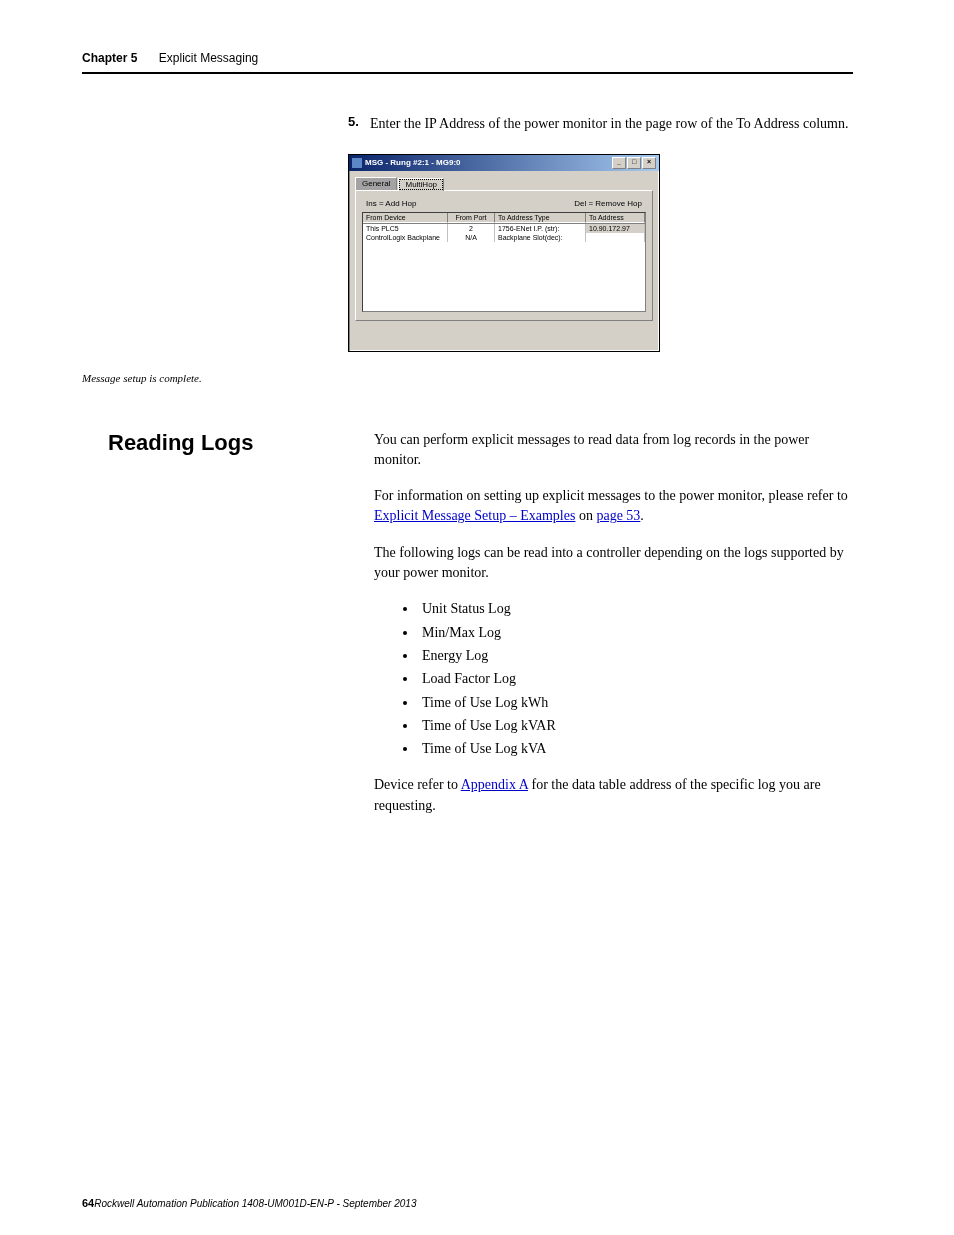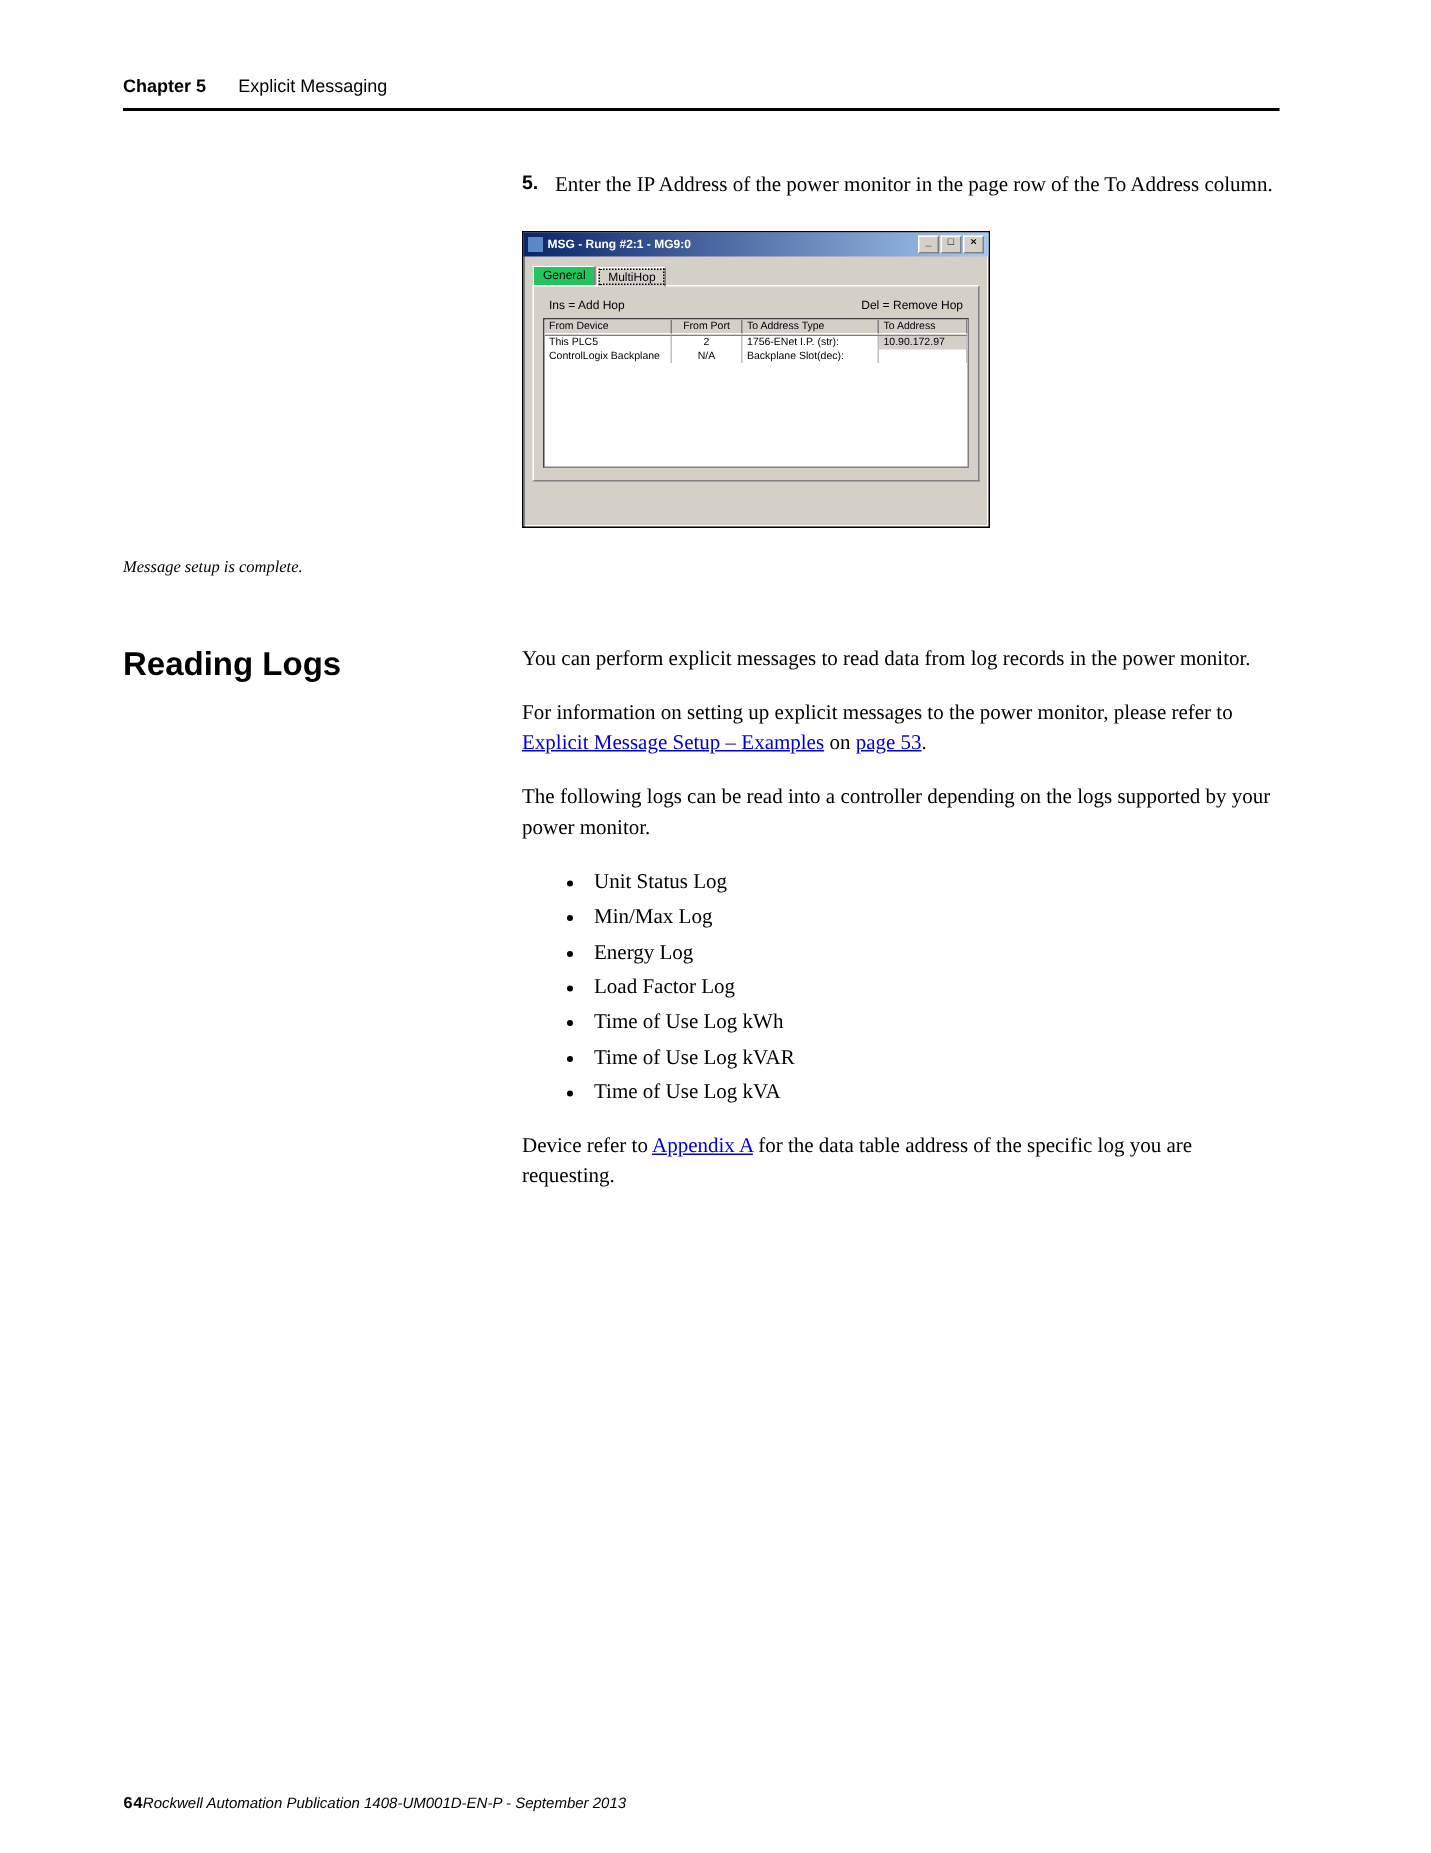--- a/index.html
+++ b/index.html
@@ -101,21 +101,21 @@
   .tab-strip {
     display: flex;
     font-size: 8px;
   }
   .tab {
     padding: 1px 6px;
     border: 1px solid #808080;
     border-top-color:#fff;
     border-left-color:#fff;
     border-bottom: none;
-    background: #22c55e;
+    background: #a3a3a3;
     margin-right: 1px;
   }
   .tab.active {
     background: #d4d0c8;
     position: relative;
     top: 1px;
     padding-bottom: 2px;
     outline: 1px dotted #000;
     outline-offset: -2px;
     text-align: center;
@@ -170,20 +170,21 @@
     font-size: 11px;
     font-style: italic;
   }
   .two-col {
     display: flex;
     margin-top: 46px;
   }
   .left-col {
     width: 266px;
     flex-shrink: 0;
+    margin-left: 26px;
   }
   .section-heading {
     font-family: Arial, Helvetica, sans-serif;
     font-weight: bold;
     font-size: 22px;
     margin: 0;
   }
   .right-col {
     flex: 1;
     font-size: 14px;
@@ -211,21 +212,20 @@
     left: 82px;
     right: 82px;
     font-family: Arial, Helvetica, sans-serif;
     font-size: 10px;
     display: flex;
     align-items: baseline;
   }
   .page-num {
     font-weight: bold;
     font-size: 11px;
-    font-family: Liberation Mono, monospace;
   }
   .pub {
     flex: 1;
     text-align: left;
     font-style: italic;
   }
 </style>
 </head>
 <body>
 

